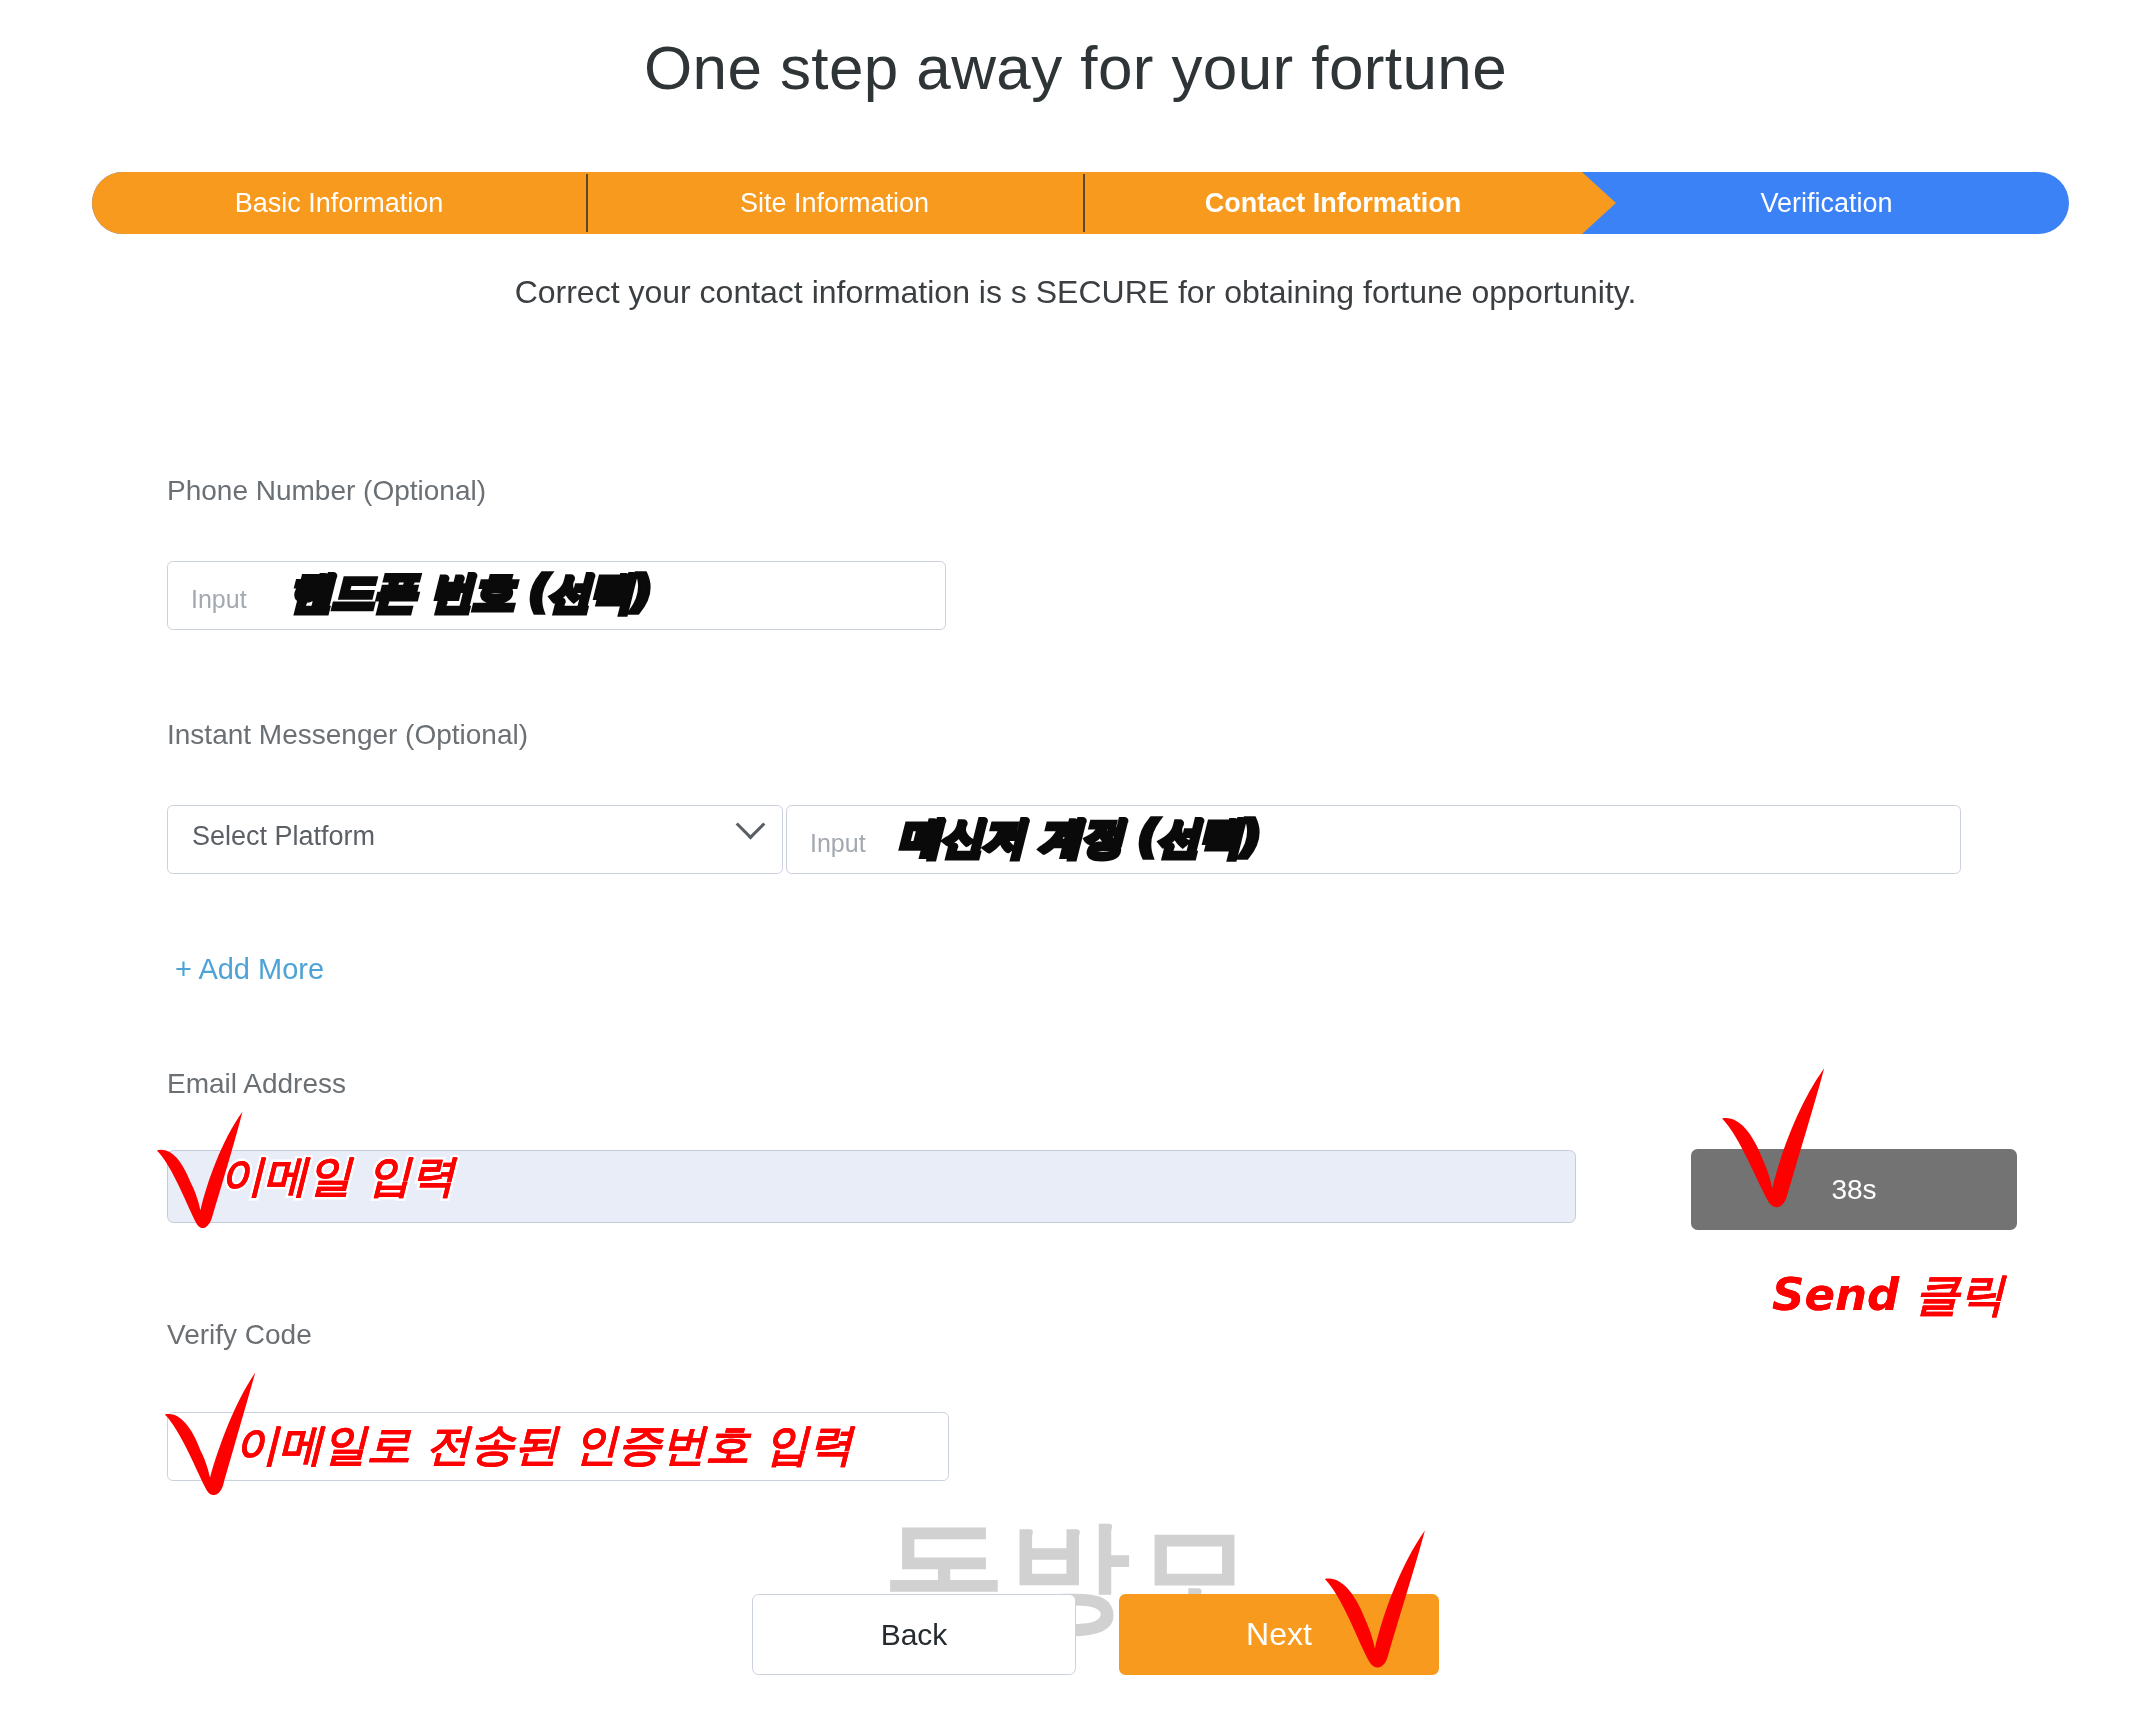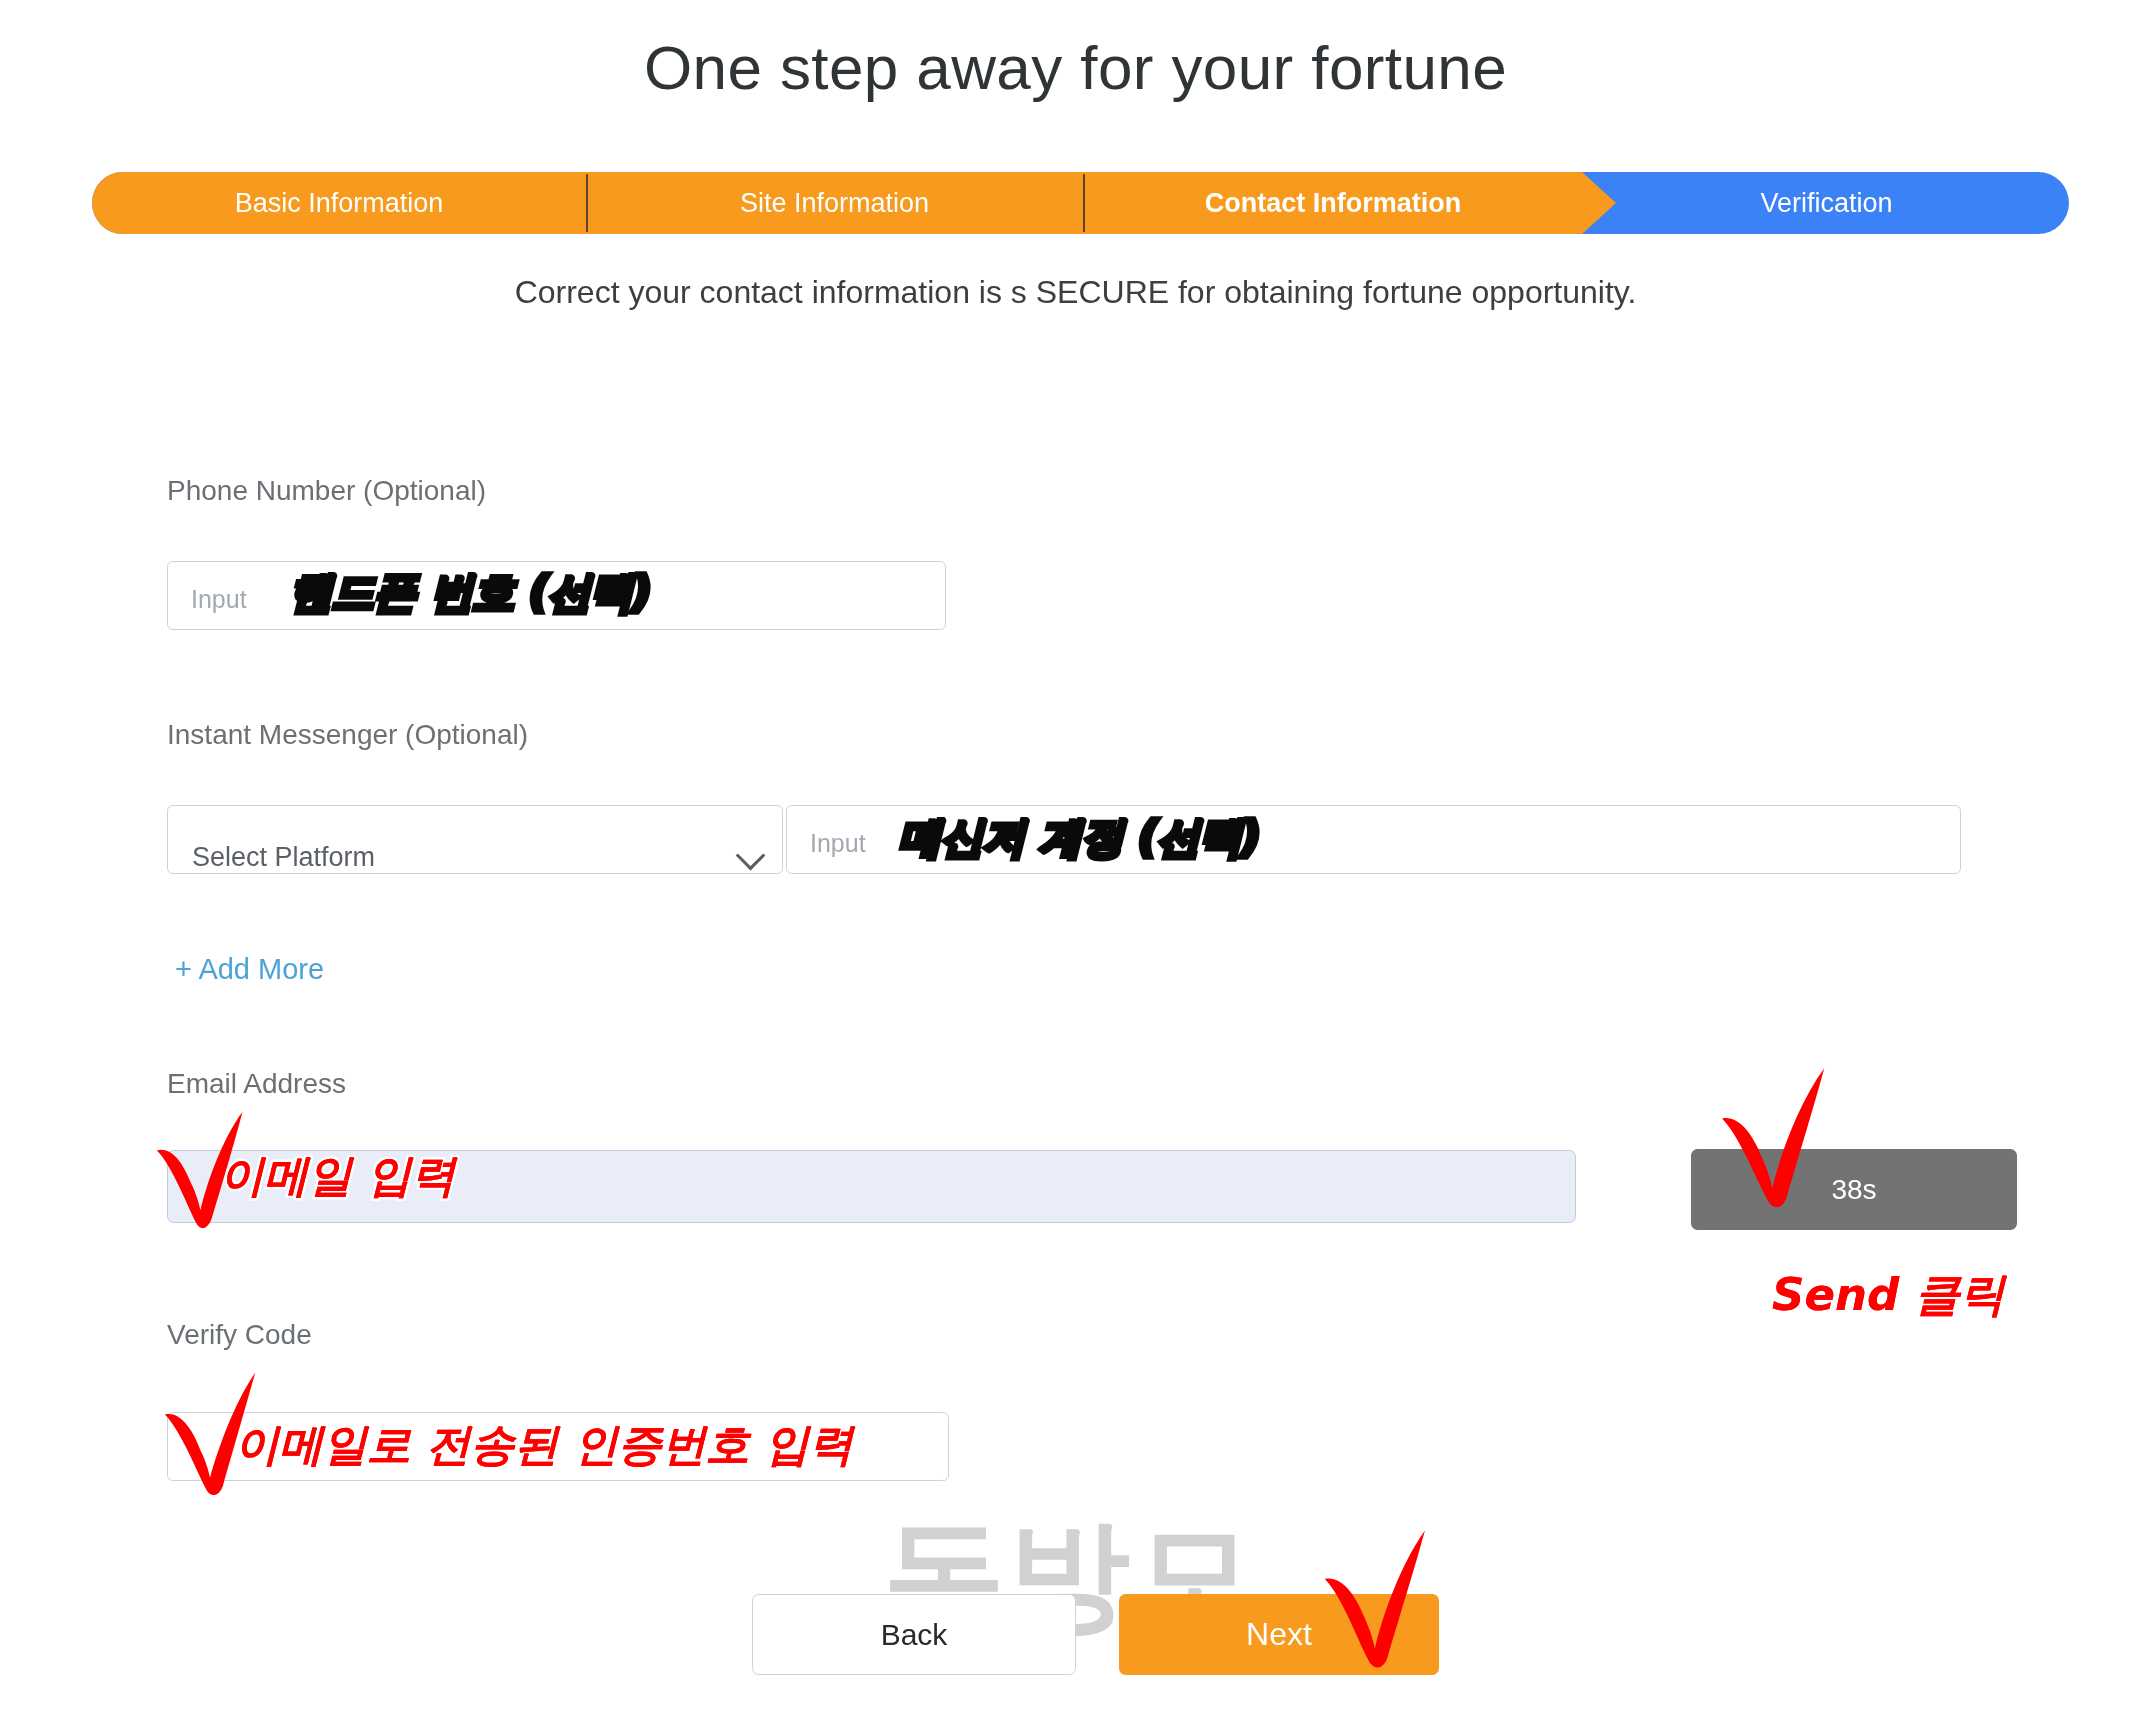--- a/index.html
+++ b/index.html
@@ -115,23 +115,23 @@
     padding-left: 23px;
     pointer-events: none;
     margin-top: 8px;
   }
   .select-box {
     position: absolute;
     background: #ffffff;
     border: 1.6px solid #ccd2dc;
     border-radius: 5.7px;
     display: flex;
-    align-items: flex-end;
+    align-items: flex-start;
     justify-content: space-between;
-    padding: 0 21px 0 24px;
+    padding: 15px 21px 0 24px;
   }
   .select-value {
     font-size: 27px;
     color: #5a6066;
   }
   .chev {
     width: 21px; height: 21px;
     border-right: 3.2px solid #585e64;
     border-bottom: 3.2px solid #585e64;
     transform: rotate(45deg) translate(-4.9px,-4.9px);

